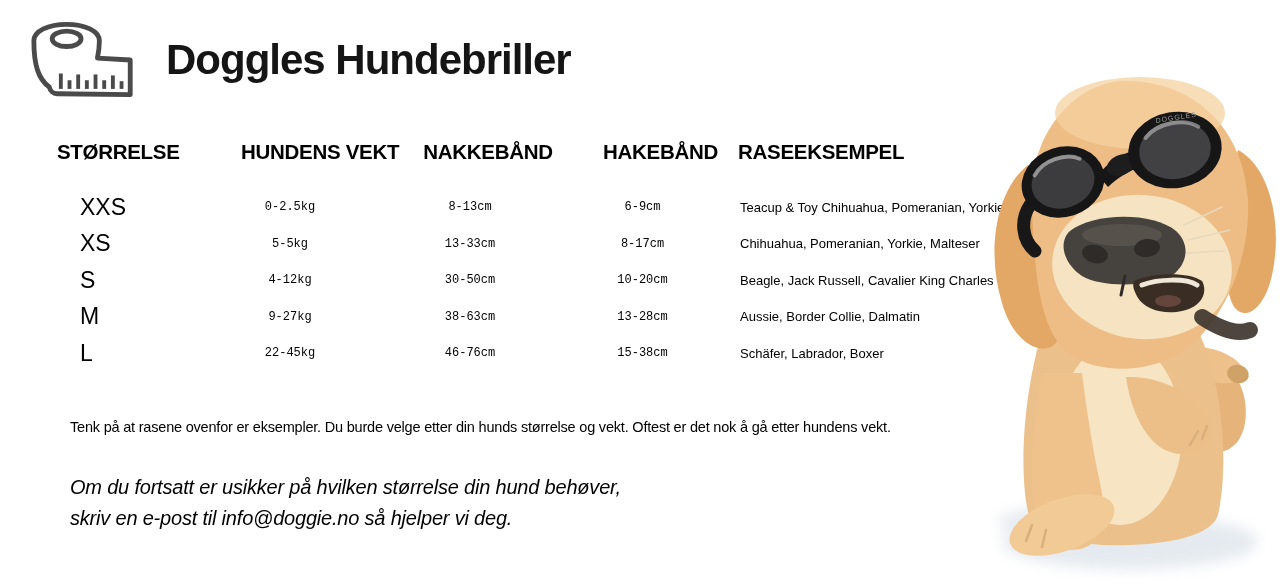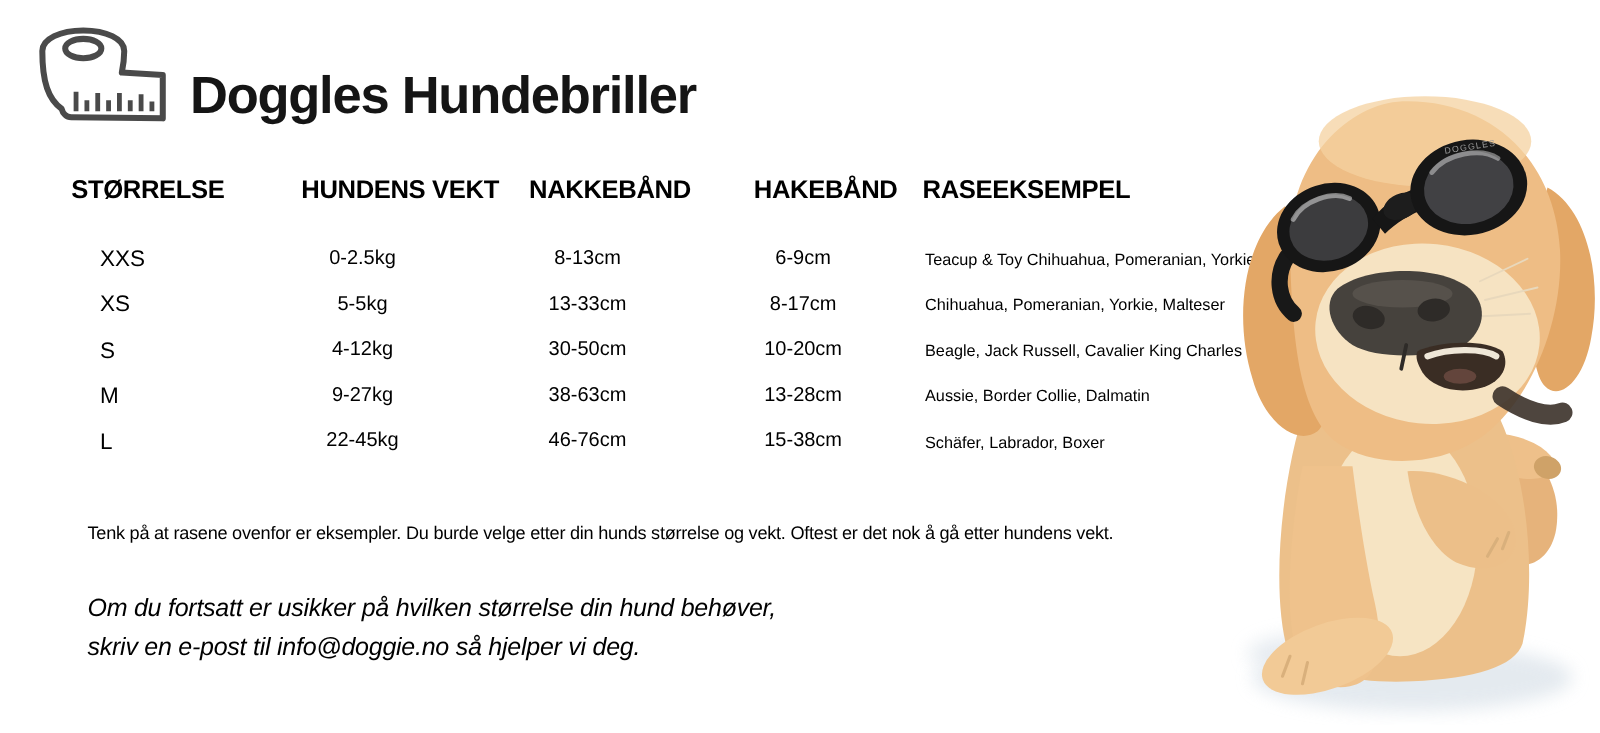--- a/index.html
+++ b/index.html
@@ -6,21 +6,21 @@
   body {
     width: 1280px; height: 586px;
     background: #ffffff;
     font-family: "Liberation Sans", sans-serif;
     color: #000;
     position: relative;
     overflow: hidden;
   }
   .header {
     position: absolute; left: 30px; top: 20px;
-    display: flex; align-items: flex-end; gap: 16px;
+    display: flex; align-items: center; gap: 30px;
   }
   .tape-icon { width: 106px; height: 80px; }
   .page-title {
     font-size: 42px; font-weight: 700; color: #151515;
     letter-spacing: -1px;
   }
   .size-table {
     position: absolute; left: 55px; top: 140px; width: 912px;
   }
   .thead, .trow {
@@ -29,22 +29,22 @@
     align-items: center;
   }
   .thead { font-weight: 700; font-size: 20.5px; letter-spacing: -0.3px; }
   .th { white-space: nowrap; }
   .th.c1 { padding-left: 2px; }
   .th.c2, .th.c3, .th.c4 { text-align: center; margin-left: 36px; }
   .th.c5 { padding-left: 18px; }
   .tbody { margin-top: 25px; }
   .trow { height: 36.5px; }
   .td { white-space: nowrap; }
-  .td.size { font-size: 18px; padding-left: 25px; font-weight: 400; }
-  .td.weight, .td.neck, .td.chin { text-align: center; font-size: 16px; }
+  .td.size { font-size: 23px; padding-left: 25px; font-weight: 400; }
+  .td.weight, .td.neck, .td.chin { text-align: center; font-size: 12px; font-family: Liberation Mono, monospace; }
   .td.breeds { font-size: 13px; padding-left: 20px; }
   .disclaimer {
     position: absolute; left: 70px; top: 419px;
     font-size: 14.5px; letter-spacing: -0.2px;
   }
   .contact {
     position: absolute; left: 70px; top: 472px;
     font-size: 20px; line-height: 31px; letter-spacing: -0.2px; font-style: italic;
   }
   .dog-photo { position: absolute; left: 950px; top: 55px; width: 330px; height: 525px; }

